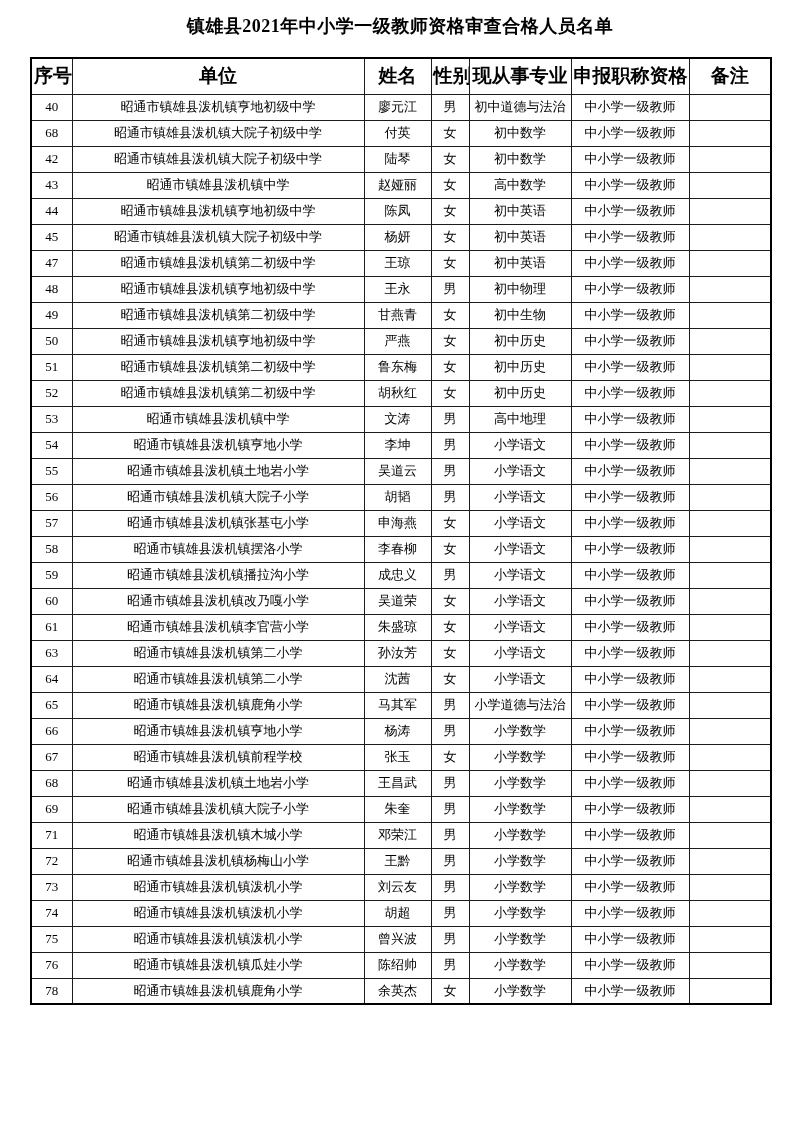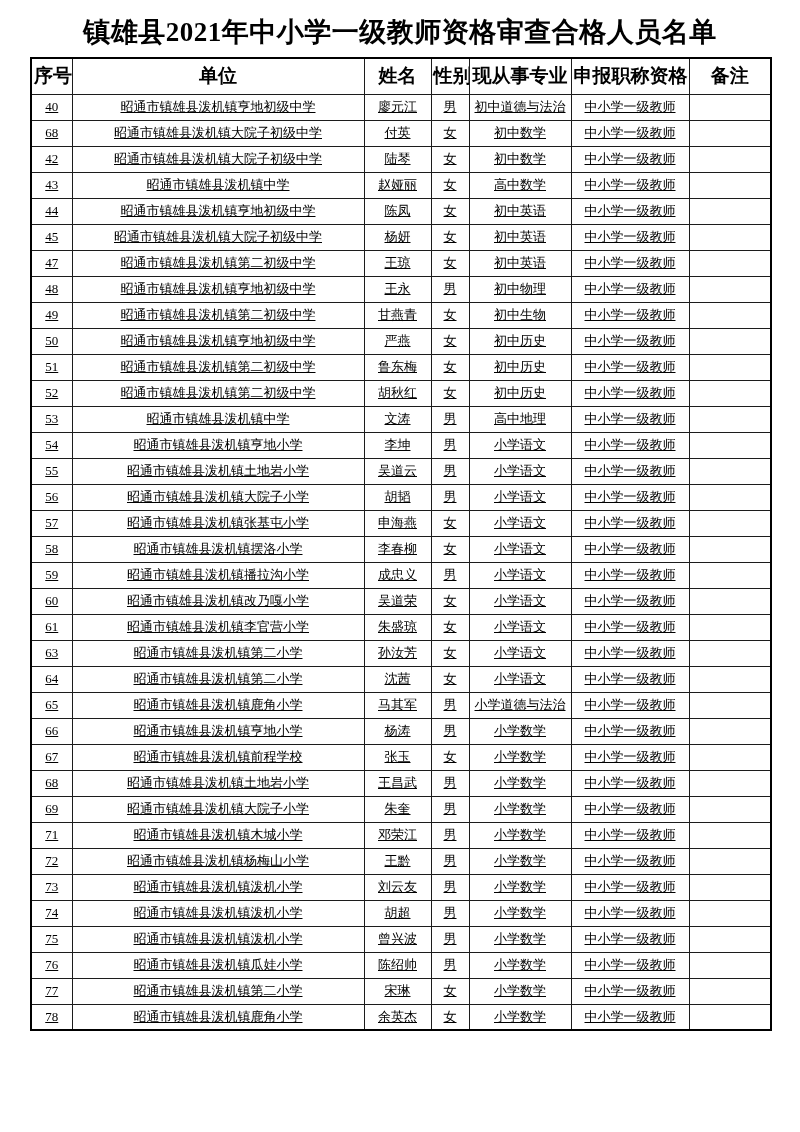--- a/index.html
+++ b/index.html
@@ -16,21 +16,21 @@
     background: #ffffff;
     overflow: hidden;
   }
   .title {
     margin: 0;
     position: absolute;
     top: 14px;
     left: 0;
     width: 100%;
     text-align: center;
-    font-size: 27px;
+    font-size: 18px;
     font-weight: bold;
     letter-spacing: 0.5px;
     font-family: "Liberation Serif", "DejaVu Serif", serif;
   }
   table.roster {
     position: absolute;
     top: 57px;
     left: 30px;
     width: 740px;
     border-collapse: collapse;
@@ -50,21 +50,20 @@
   }
   table.roster thead tr {
     height: 36px;
   }
   table.roster th {
     font-size: 19px;
     font-weight: bold;
   }
   table.roster tbody tr {
     height: 26px;
-    text-decoration: underline;
   }
   table.roster td {
     font-weight: normal;
   }
   td.serial-cell {
     font-size: 13px;
   }
 </style>
 </head>
 <body>
@@ -394,29 +393,20 @@
         <tr>
           <td class="serial-cell">76</td>
           <td>昭通市镇雄县泼机镇瓜娃小学</td>
           <td>陈绍帅</td>
           <td>男</td>
           <td>小学数学</td>
           <td>中小学一级教师</td>
           <td></td>
         </tr>
         <tr>
-          <td class="serial-cell">77</td>
-          <td>昭通市镇雄县泼机镇第二小学</td>
-          <td>宋琳</td>
-          <td>女</td>
-          <td>小学数学</td>
-          <td>中小学一级教师</td>
-          <td></td>
-        </tr>
-        <tr>
           <td class="serial-cell">78</td>
           <td>昭通市镇雄县泼机镇鹿角小学</td>
           <td>余英杰</td>
           <td>女</td>
           <td>小学数学</td>
           <td>中小学一级教师</td>
           <td></td>
         </tr>
       </tbody>
   </table>

